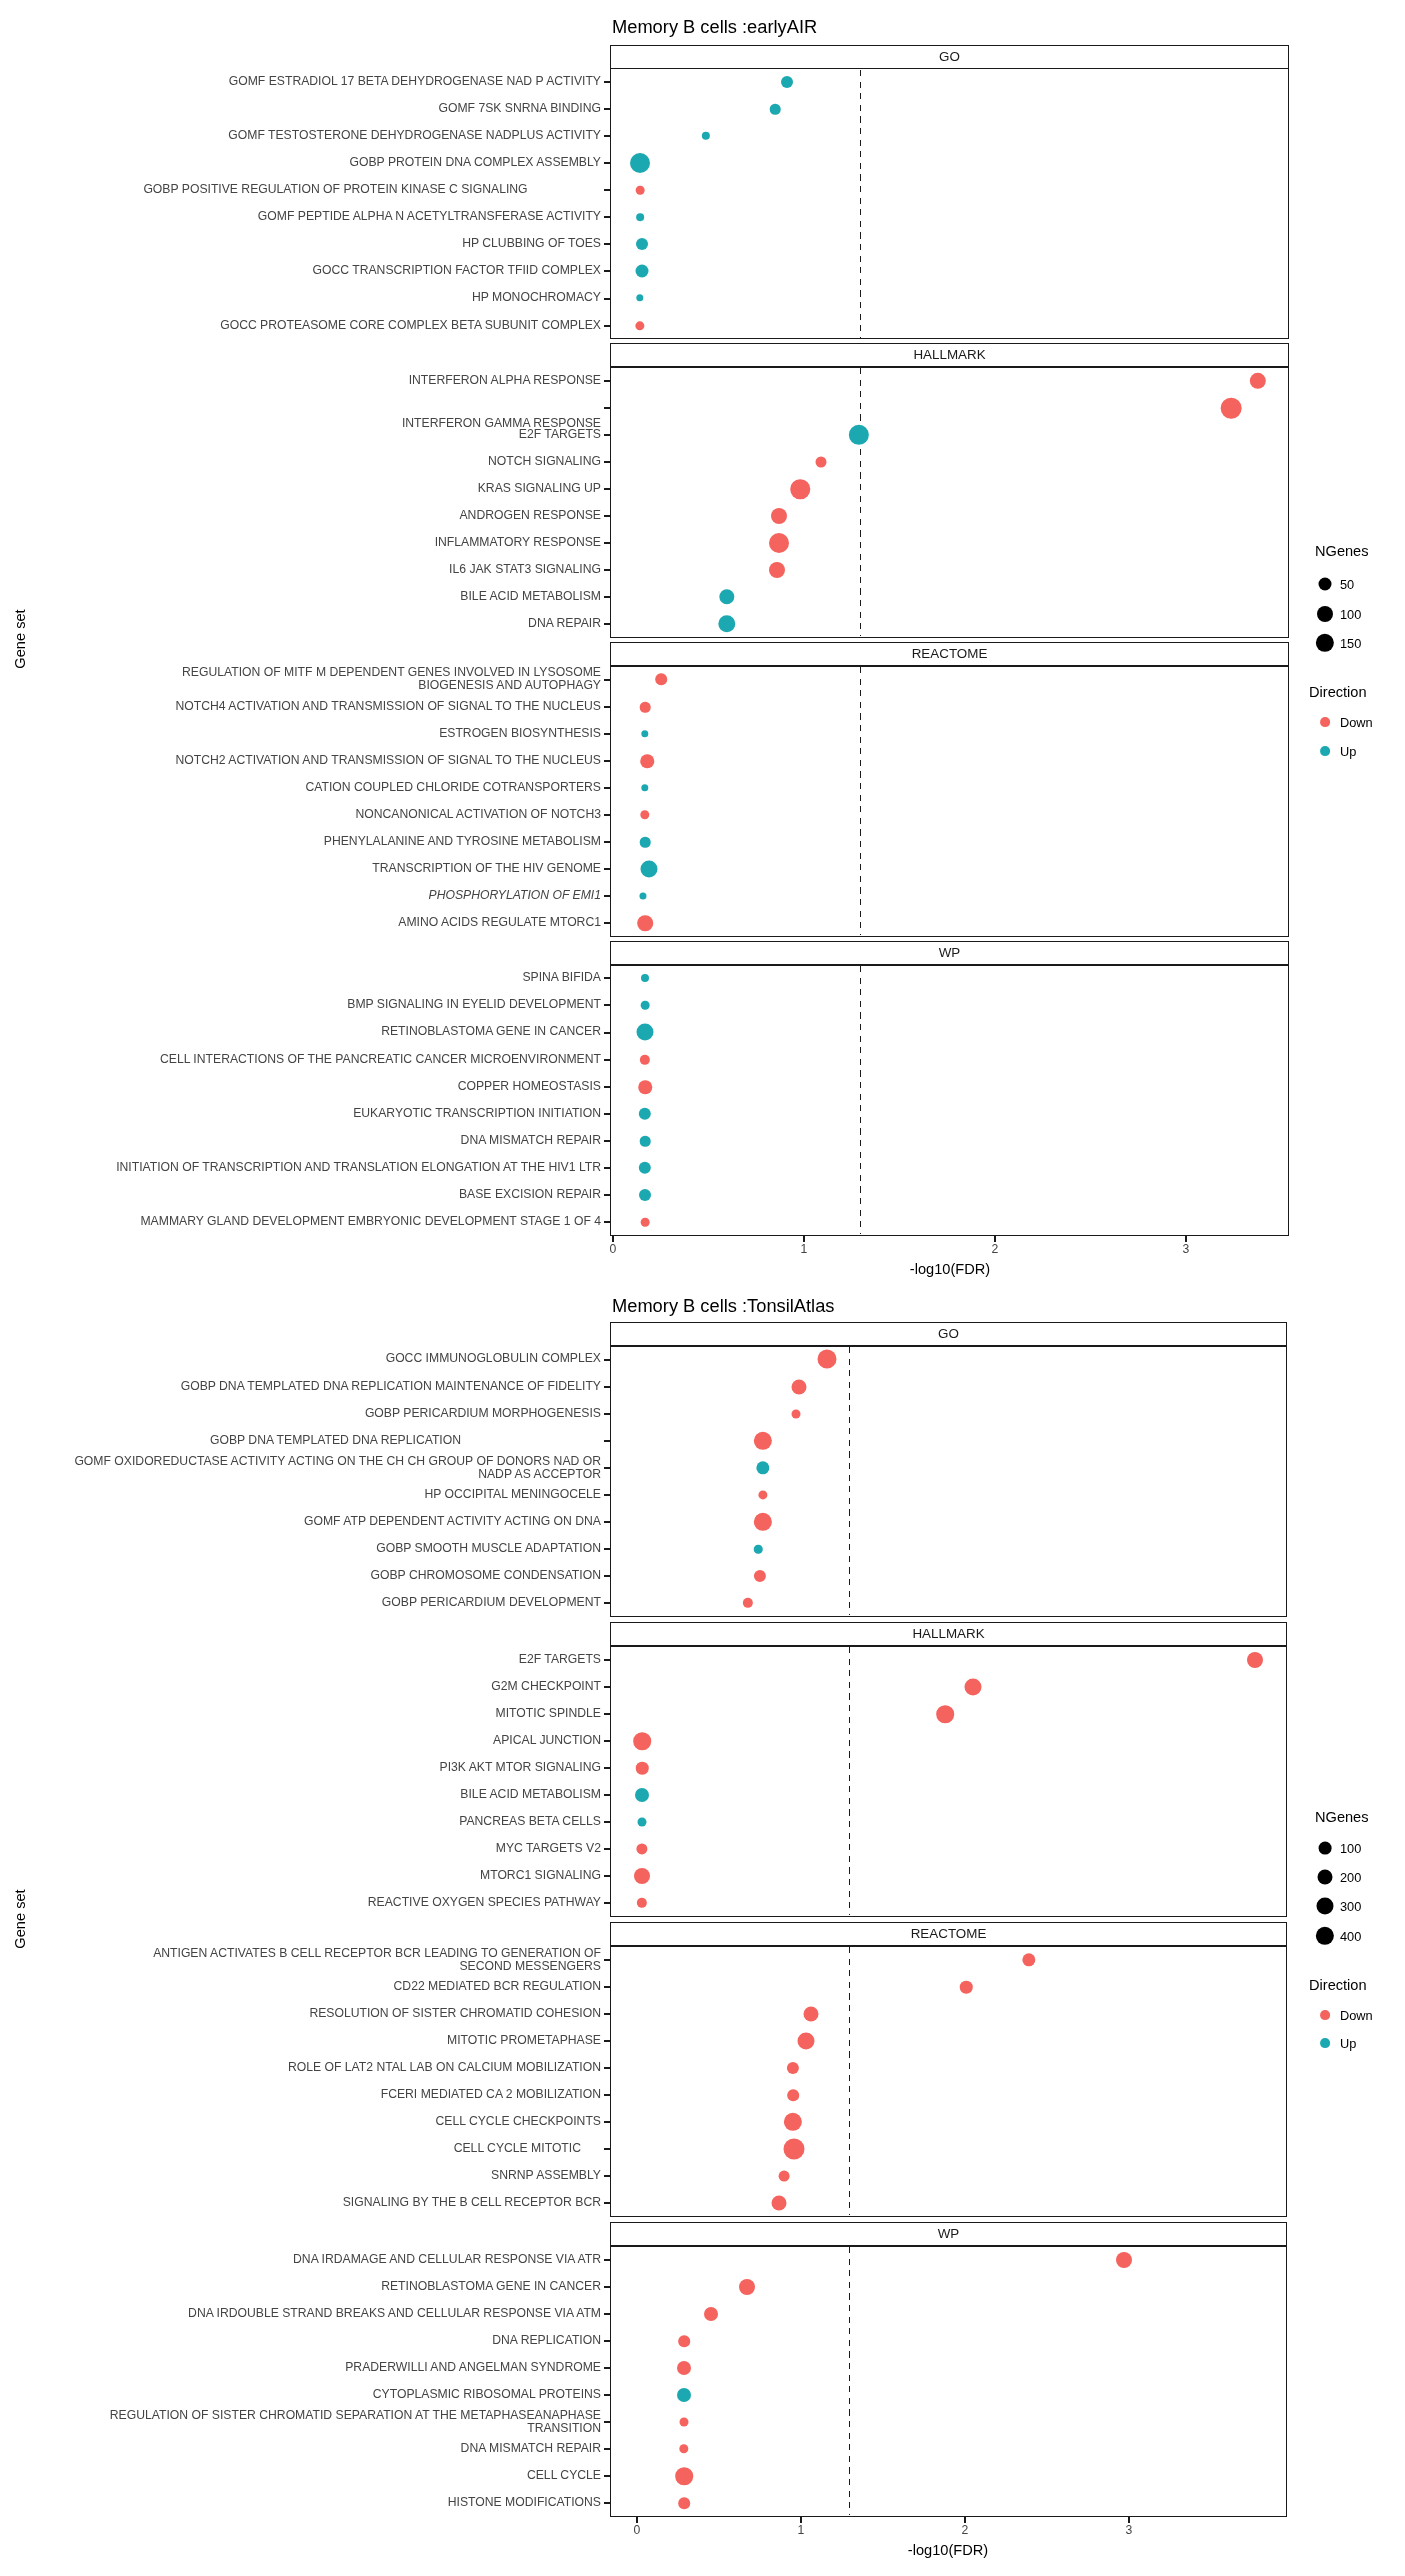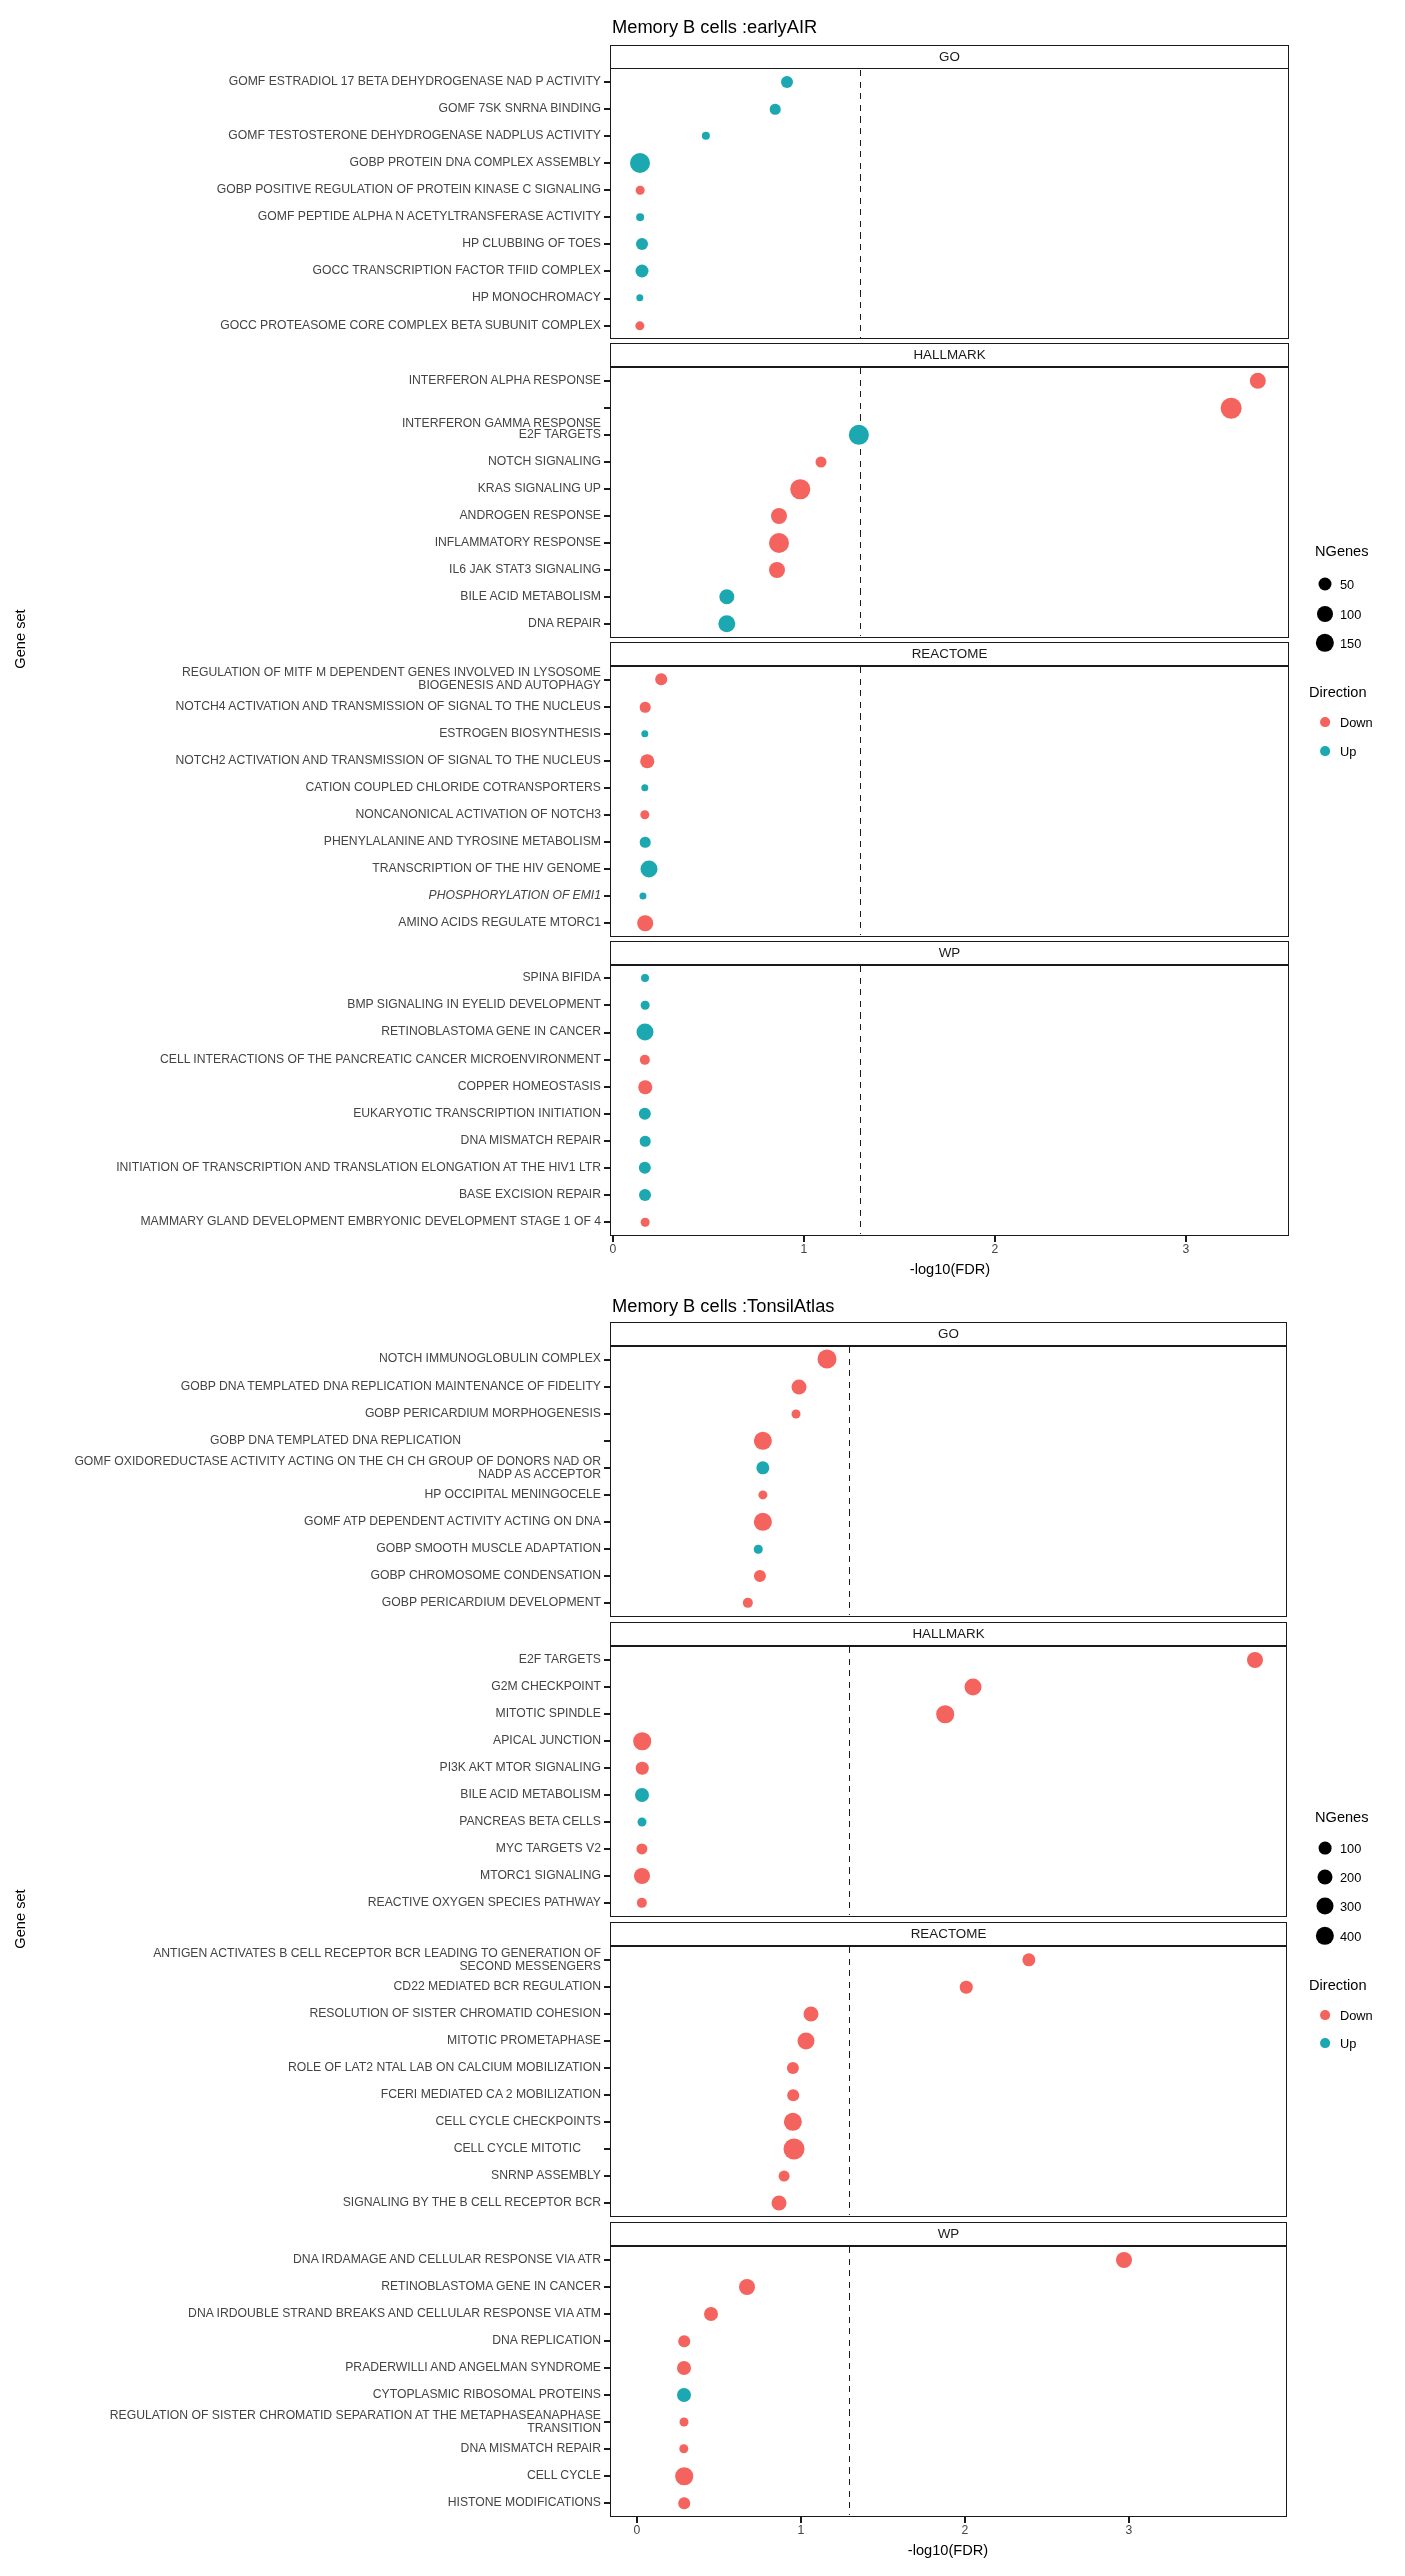--- a/index.html
+++ b/index.html
@@ -49,21 +49,21 @@
     <div class="abs dot" style="left: 787px; top: 82px; width: 12px; height: 12px; background: rgb(28, 168, 176);"></div>
     <div class="abs rowlab" style="right: 804px; top: 109px; width: 531px;">GOMF 7SK SNRNA BINDING</div>
     <div class="abs ytick" style="left: 604px; top: 108px;"></div>
     <div class="abs dot" style="left: 775px; top: 109px; width: 10.6px; height: 10.6px; background: rgb(28, 168, 176);"></div>
     <div class="abs rowlab" style="right: 804px; top: 136px; width: 531px;">GOMF TESTOSTERONE DEHYDROGENASE NADPLUS ACTIVITY</div>
     <div class="abs ytick" style="left: 604px; top: 135px;"></div>
     <div class="abs dot" style="left: 706px; top: 136px; width: 8.3px; height: 8.3px; background: rgb(28, 168, 176);"></div>
     <div class="abs rowlab" style="right: 804px; top: 163px; width: 531px;">GOBP PROTEIN DNA COMPLEX ASSEMBLY</div>
     <div class="abs ytick" style="left: 604px; top: 162px;"></div>
     <div class="abs dot" style="left: 640px; top: 163px; width: 20px; height: 20px; background: rgb(28, 168, 176);"></div>
-    <div class="abs rowlab" style="right: 804px; top: 190px; width: 531px;">GOBP POSITIVE REGULATION OF PROTEIN KINASE C SIGNALING</div>
+    <div class="abs rowlab" style="right: 804px; top: 190px; width: 531px; text-align: center;">GOBP POSITIVE REGULATION OF PROTEIN KINASE C SIGNALING</div>
     <div class="abs ytick" style="left: 604px; top: 189px;"></div>
     <div class="abs dot" style="left: 640px; top: 190px; width: 8.7px; height: 8.7px; background: rgb(244, 99, 93);"></div>
     <div class="abs rowlab" style="right: 804px; top: 217px; width: 531px;">GOMF PEPTIDE ALPHA N ACETYLTRANSFERASE ACTIVITY</div>
     <div class="abs ytick" style="left: 604px; top: 216px;"></div>
     <div class="abs dot" style="left: 640px; top: 217px; width: 7.7px; height: 7.7px; background: rgb(28, 168, 176);"></div>
     <div class="abs rowlab" style="right: 804px; top: 244px; width: 531px;">HP CLUBBING OF TOES</div>
     <div class="abs ytick" style="left: 604px; top: 243px;"></div>
     <div class="abs dot" style="left: 642px; top: 244px; width: 12px; height: 12px; background: rgb(28, 168, 176);"></div>
     <div class="abs rowlab" style="right: 804px; top: 271px; width: 531px;">GOCC TRANSCRIPTION FACTOR TFIID COMPLEX</div>
     <div class="abs ytick" style="left: 604px; top: 270px;"></div>
@@ -188,21 +188,21 @@
     <div class="abs leg-lab" style="left: 1340px; top: 614px;">100</div>
     <div class="abs dot" style="left: 1325px; top: 643px; width: 18.3px; height: 18.3px; background: rgb(0, 0, 0);"></div>
     <div class="abs leg-lab" style="left: 1340px; top: 643px;">150</div>
     <div class="abs dot" style="left: 1325px; top: 722px; width: 9.8px; height: 9.8px; background: rgb(244, 99, 93);"></div>
     <div class="abs leg-lab" style="left: 1340px; top: 722px;">Down</div>
     <div class="abs dot" style="left: 1325px; top: 751px; width: 9.8px; height: 9.8px; background: rgb(28, 168, 176);"></div>
     <div class="abs leg-lab" style="left: 1340px; top: 751px;">Up</div>
     <div class="abs strip" style="left: 610px; top: 1322px; width: 677px; height: 24px; line-height: 21.3px;">GO</div>
     <div class="abs panel" style="left: 610px; top: 1346px; width: 677px; height: 271px;"></div>
     <div class="abs dash" style="left: 849px; top: 1347px; height: 268px;"></div>
-    <div class="abs rowlab" style="right: 804px; top: 1359px; width: 531px;">NOTCH IMMUNOGLOBULIN COMPLEX</div>
+    <div class="abs rowlab" style="right: 804px; top: 1359px; width: 531px;">GOCC IMMUNOGLOBULIN COMPLEX</div>
     <div class="abs ytick" style="left: 604px; top: 1359px;"></div>
     <div class="abs dot" style="left: 827px; top: 1359px; width: 19px; height: 19px; background: rgb(244, 99, 93);"></div>
     <div class="abs rowlab" style="right: 804px; top: 1387px; width: 531px;">GOBP DNA TEMPLATED DNA REPLICATION MAINTENANCE OF FIDELITY</div>
     <div class="abs ytick" style="left: 604px; top: 1386px;"></div>
     <div class="abs dot" style="left: 799px; top: 1387px; width: 15px; height: 15px; background: rgb(244, 99, 93);"></div>
     <div class="abs rowlab" style="right: 804px; top: 1414px; width: 531px;">GOBP PERICARDIUM MORPHOGENESIS</div>
     <div class="abs ytick" style="left: 604px; top: 1413px;"></div>
     <div class="abs dot" style="left: 796px; top: 1414px; width: 9px; height: 9px; background: rgb(244, 99, 93);"></div>
     <div class="abs rowlab" style="right: 804px; top: 1441px; width: 531px; text-align: center;">GOBP DNA TEMPLATED DNA REPLICATION</div>
     <div class="abs ytick" style="left: 604px; top: 1440px;"></div>

